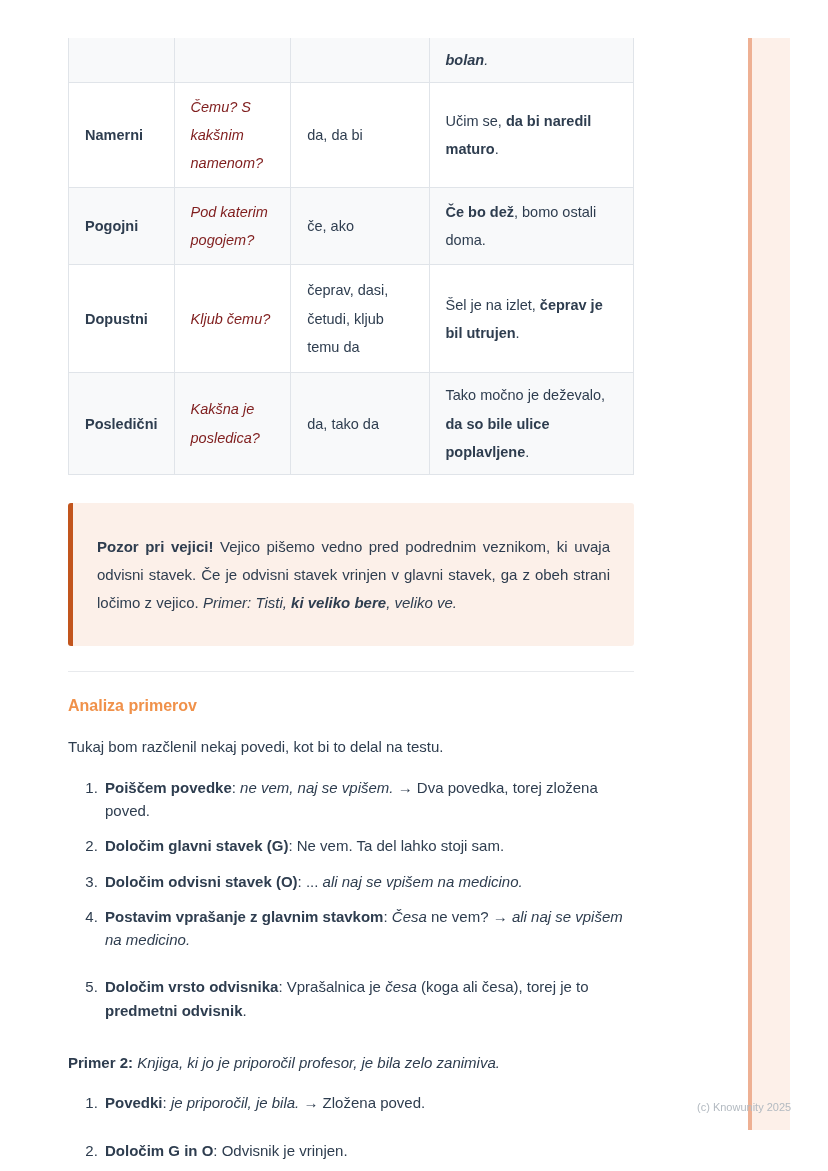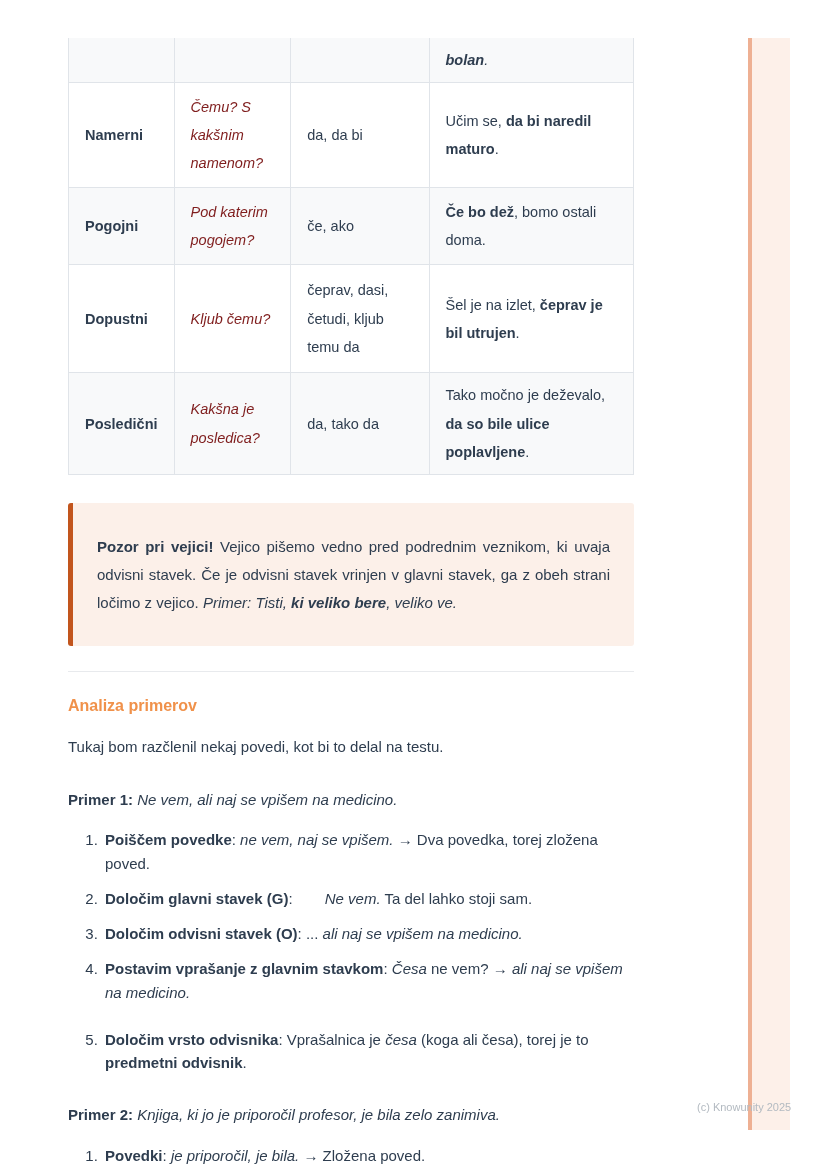--- a/index.html
+++ b/index.html
@@ -161,25 +161,24 @@
     <div class="callout">
       <p><span style="font-weight: 700;">Pozor pri vejici!</span><span> Vejico pišemo vedno pred podrednim veznikom, ki uvaja odvisni stavek. Če je odvisni stavek vrinjen v glavni stavek, ga z obeh strani ločimo z vejico. </span><span style="font-style: italic;">Primer: Tisti, </span><span style="font-weight: 700; font-style: italic;">ki veliko bere</span><span style="font-style: italic;">, veliko ve.</span></p>
     </div>
 
     <hr class="divider">
 
     <h2 class="heading">Analiza primerov</h2>
 
     <p class="intro">Tukaj bom razčlenil nekaj povedi, kot bi to delal na testu.</p>
 
-    <p class="primer"><span style="font-weight: 700;">Primer 1:</span><span style="font-style: italic;"> Ne vem, ali naj se vpišem na medicino.</span></p>
 
     <ol class="steps">
       <li><span style="font-weight: 700;">Poiščem povedke</span><span>: </span><span style="font-style: italic;">ne vem, naj se vpišem.</span><span> → Dva povedka, torej zložena poved.</span></li>
-      <li><span style="font-weight: 700;">Določim glavni stavek (G)</span><span>: </span><span style="font-style: italic; margin-left: 28px;">Ne vem.</span><span> Ta del lahko stoji sam.</span></li>
+      <li><span style="font-weight: 700;">Določim glavni stavek (G)</span><span>: </span><span style="">Ne vem.</span><span> Ta del lahko stoji sam.</span></li>
       <li><span style="font-weight: 700; text-align: center;">Določim odvisni stavek (O)</span><span>: ... </span><span style="font-style: italic;">ali naj se vpišem na medicino.</span></li>
       <li><span style="font-weight: 700;">Postavim vprašanje z glavnim stavkom</span><span>: </span><span style="font-style: italic;">Česa</span><span> ne vem? → </span><span style="font-style: italic;">ali naj se vpišem na medicino.</span></li>
       <li><span style="font-weight: 700;">Določim vrsto odvisnika</span><span>: Vprašalnica je </span><span style="font-style: italic;">česa</span><span> (koga ali česa), torej je to </span><span style="font-weight: 700;">predmetni odvisnik</span><span>.</span></li>
     </ol>
 
     <p class="primer"><span style="font-weight: 700;">Primer 2:</span><span style="font-style: italic;"> Knjiga, ki jo je priporočil profesor, je bila zelo zanimiva.</span></p>
 
     <ol class="steps">
       <li><span style="font-weight: 700;">Povedki</span><span>: </span><span style="font-style: italic;">je priporočil, je bila.</span><span> → Zložena poved.</span></li>
       <li>

